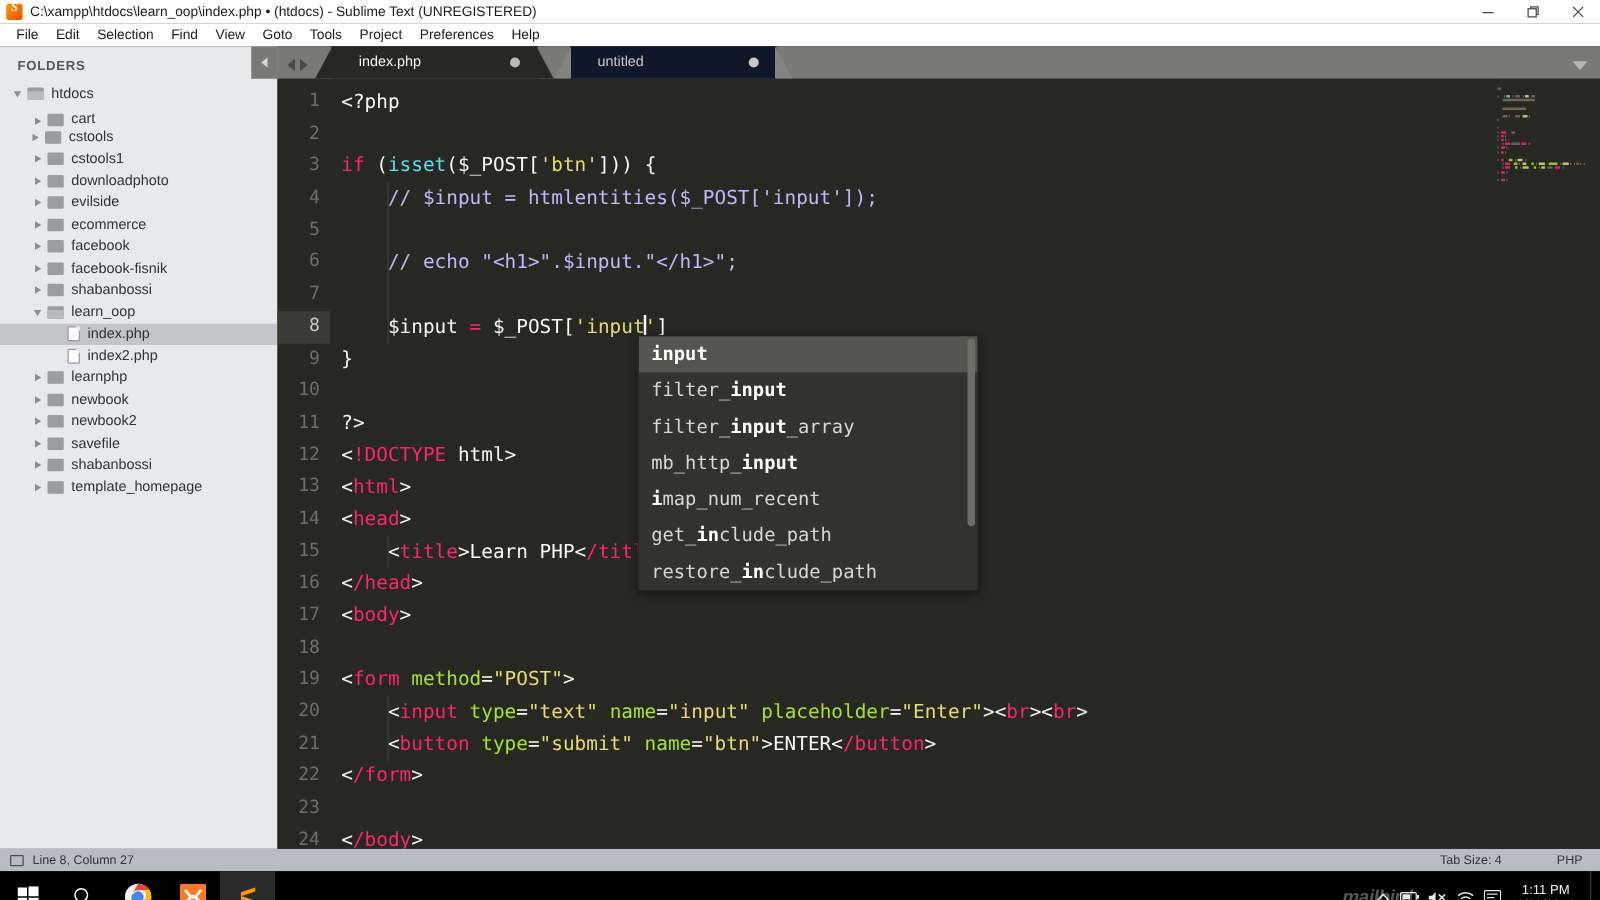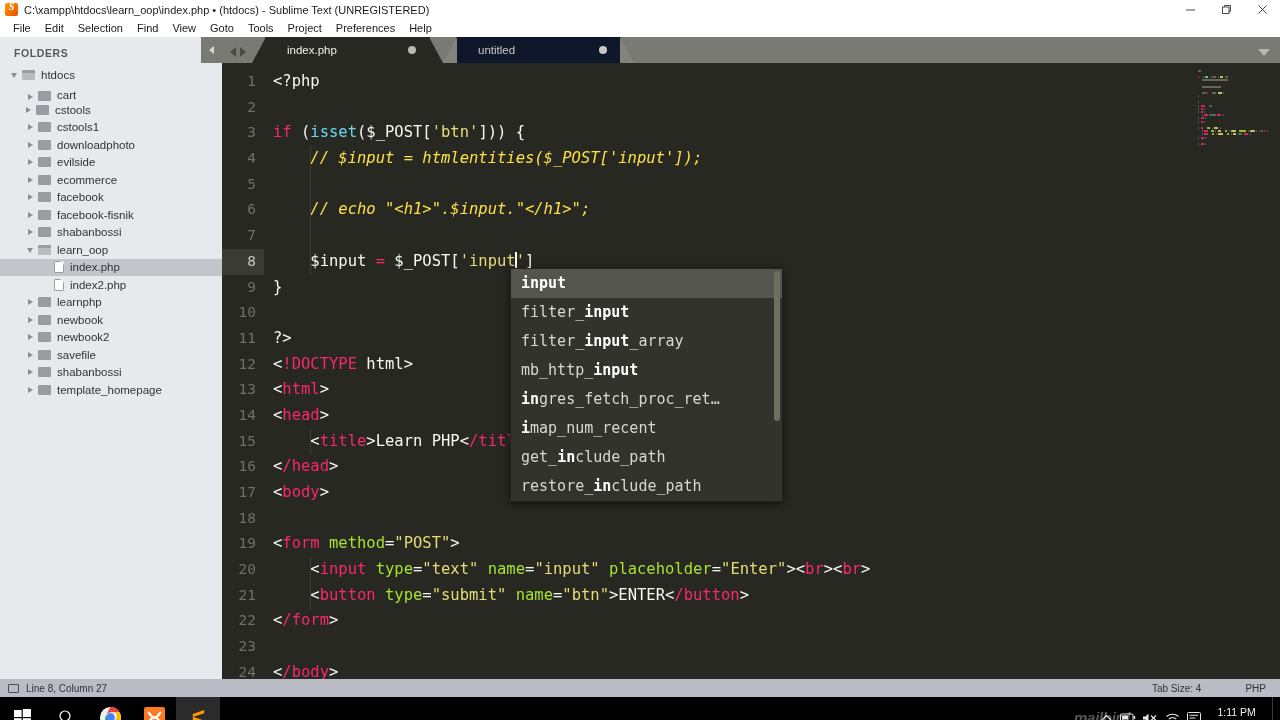--- a/index.html
+++ b/index.html
@@ -151,21 +151,21 @@
     overflow:hidden; white-space:pre;
   }
   .cline { height:25.7px; line-height:25.7px; padding-left:9px; color:#f8f8f2; }
   .ind-guide {
     position:absolute; width:1px; background:#3c3d37;
   }
   
   .k  { color:#f92672; }   
   .fn { color:#66d9ef; }   
   .s  { color:#e6db74; }   
-  .c  { color:#fde047;font-style:italic; }   
+  .c  { color:#c4b5fd; }   
   .v  { color:#f8f8f2; }   
   .at { color:#a6e22e; }   
   .op { color:#f92672; }   
 
   #cursor {
     position:absolute; width:1.5px; height:19px; background:#f8f8f0;
   }
 
   
   #minimap {
@@ -571,21 +571,20 @@
             <span class="mm-seg" style="width: 1px; background: rgb(110, 111, 104); opacity: 0.85;"></span>
           </div>
         </div>
 
       <div id="ac-popup">
         <div id="ac-list">
             <div class="ac-row sel"><b>input</b></div>
             <div class="ac-row"><span>filter_</span><b>input</b></div>
             <div class="ac-row"><span>filter_</span><b>input</b><span>_array</span></div>
             <div class="ac-row"><span>mb_http_</span><b>input</b></div>
-            <div class="ac-row"><b>in</b><span>gres_fetch_proc_ret…</span></div>
             <div class="ac-row"><b>i</b><span>map_num_recent</span></div>
             <div class="ac-row"><span>get_</span><b>in</b><span>clude_path</span></div>
             <div class="ac-row"><span>restore_</span><b>in</b><span>clude_path</span></div>
           </div>
         <div id="ac-scroll"></div>
       </div>
 
     </div>
   </div>
 </div>

